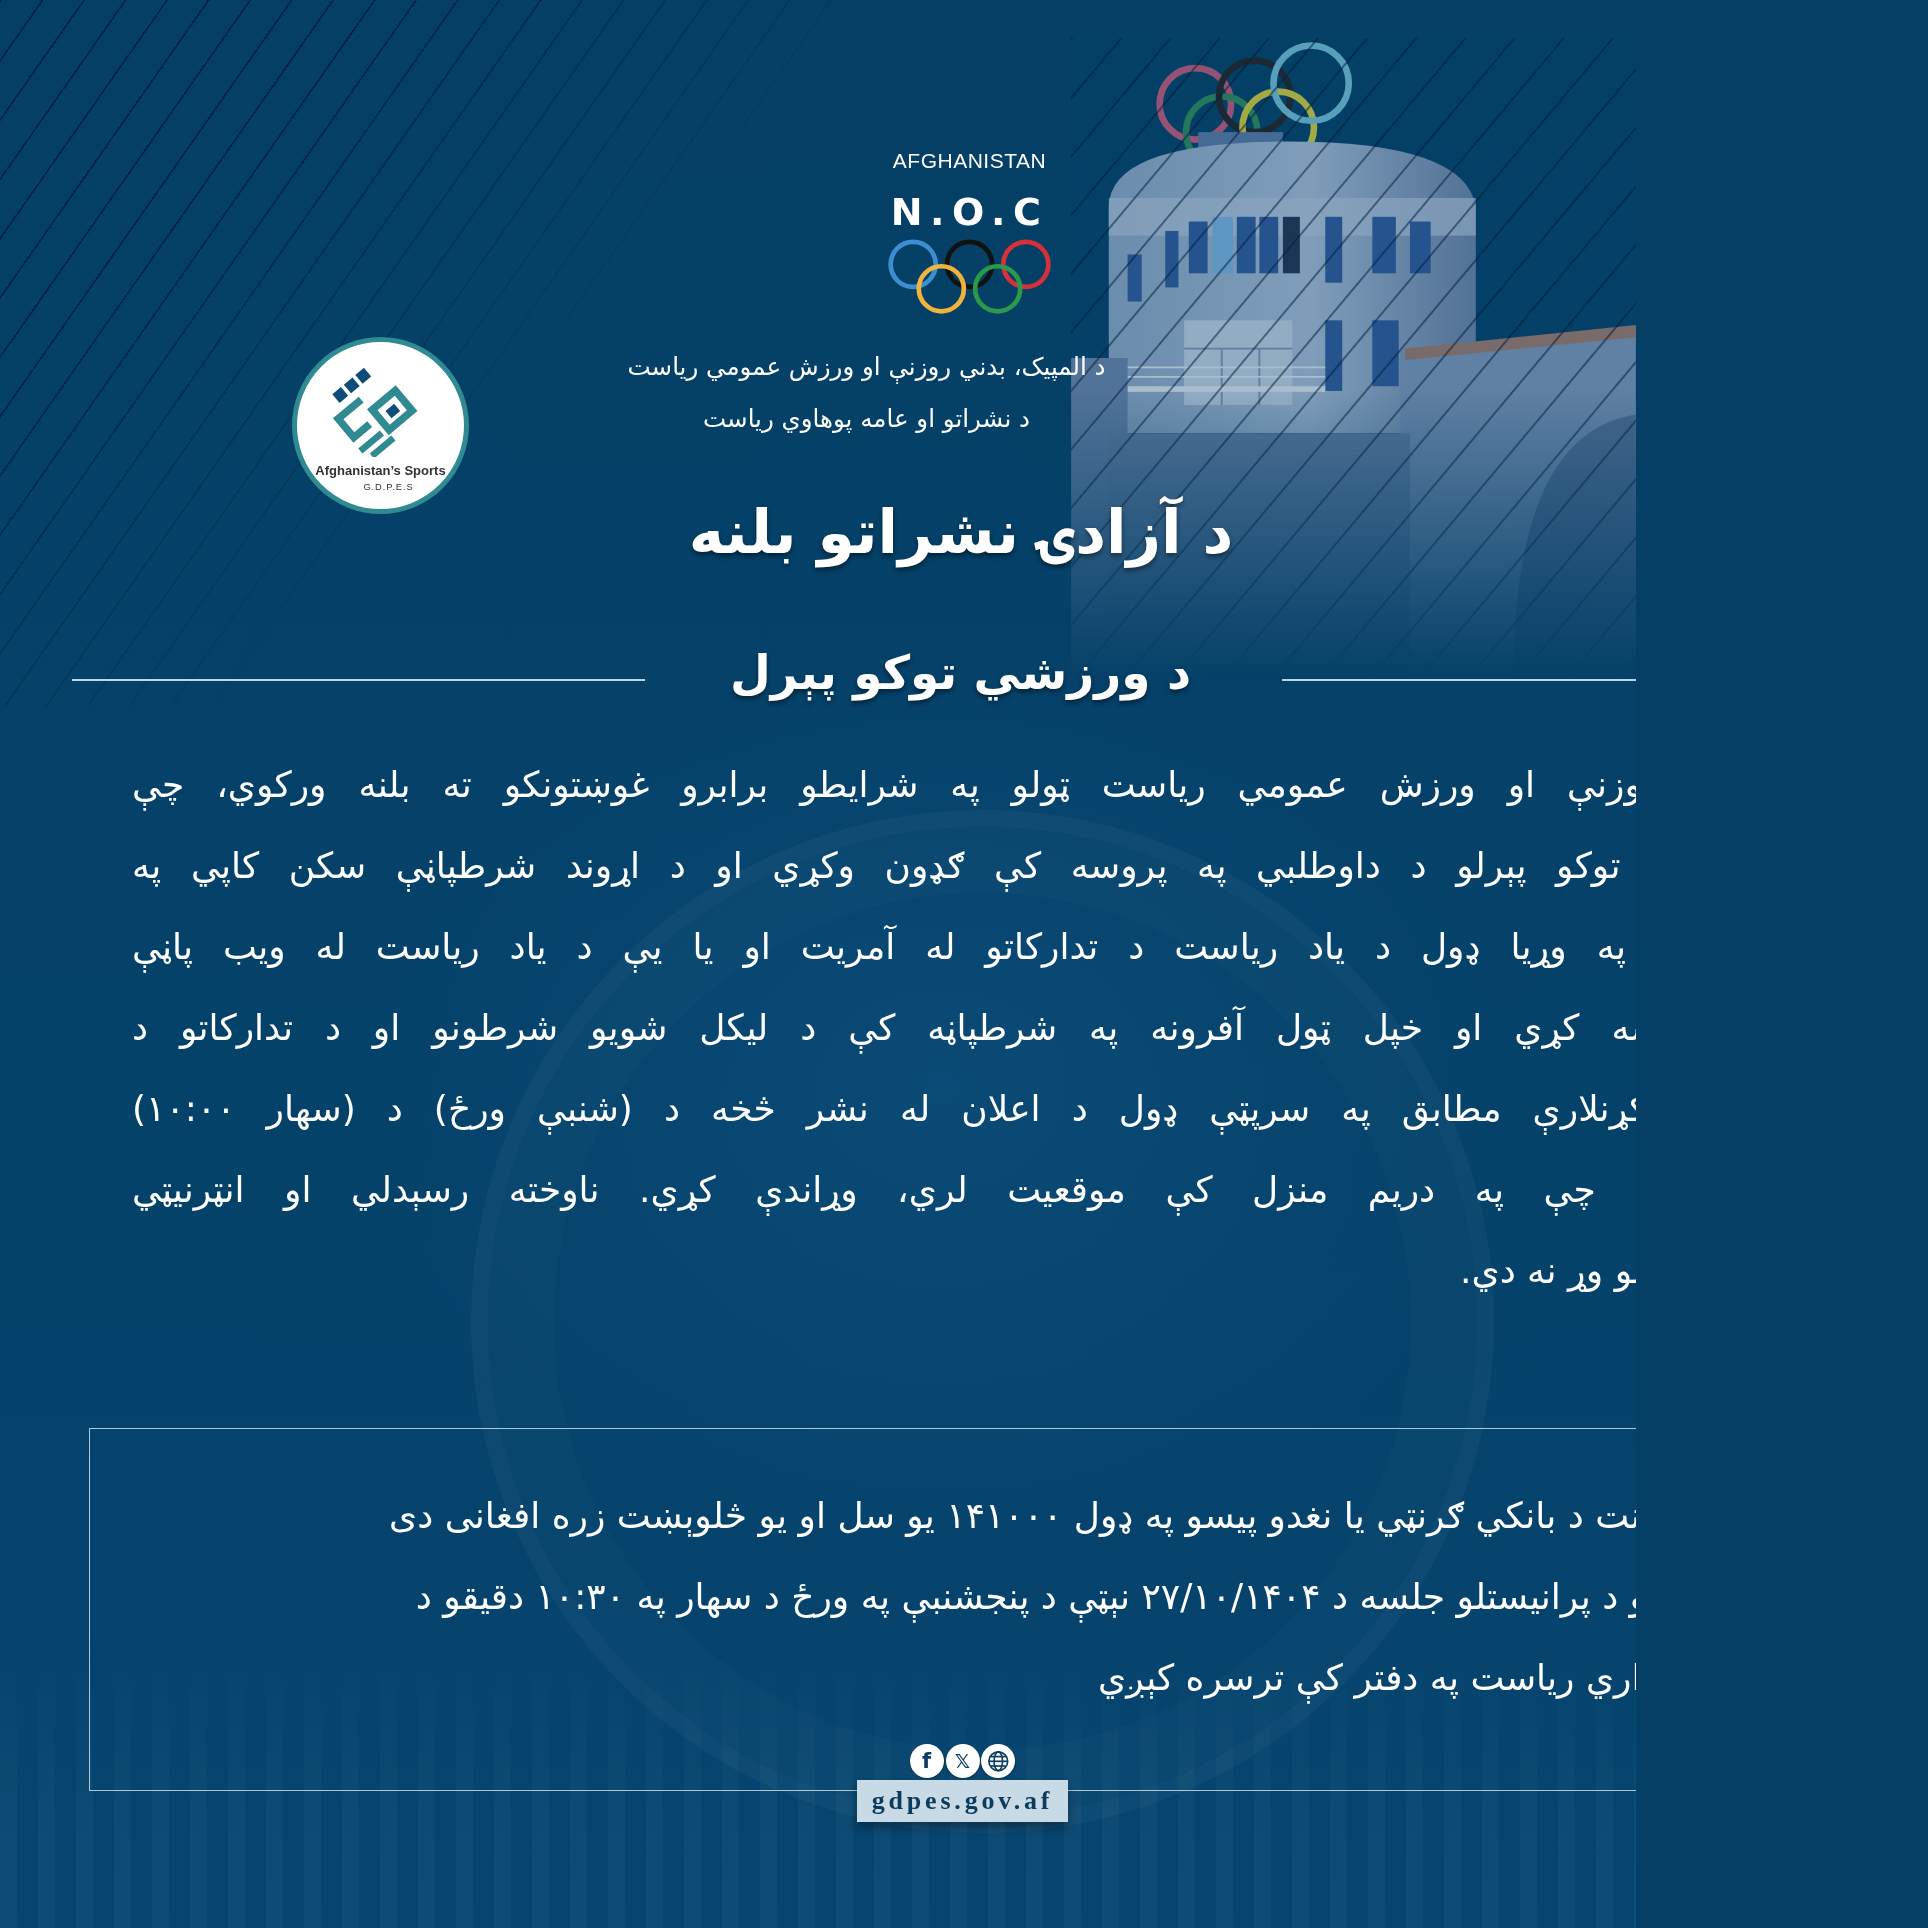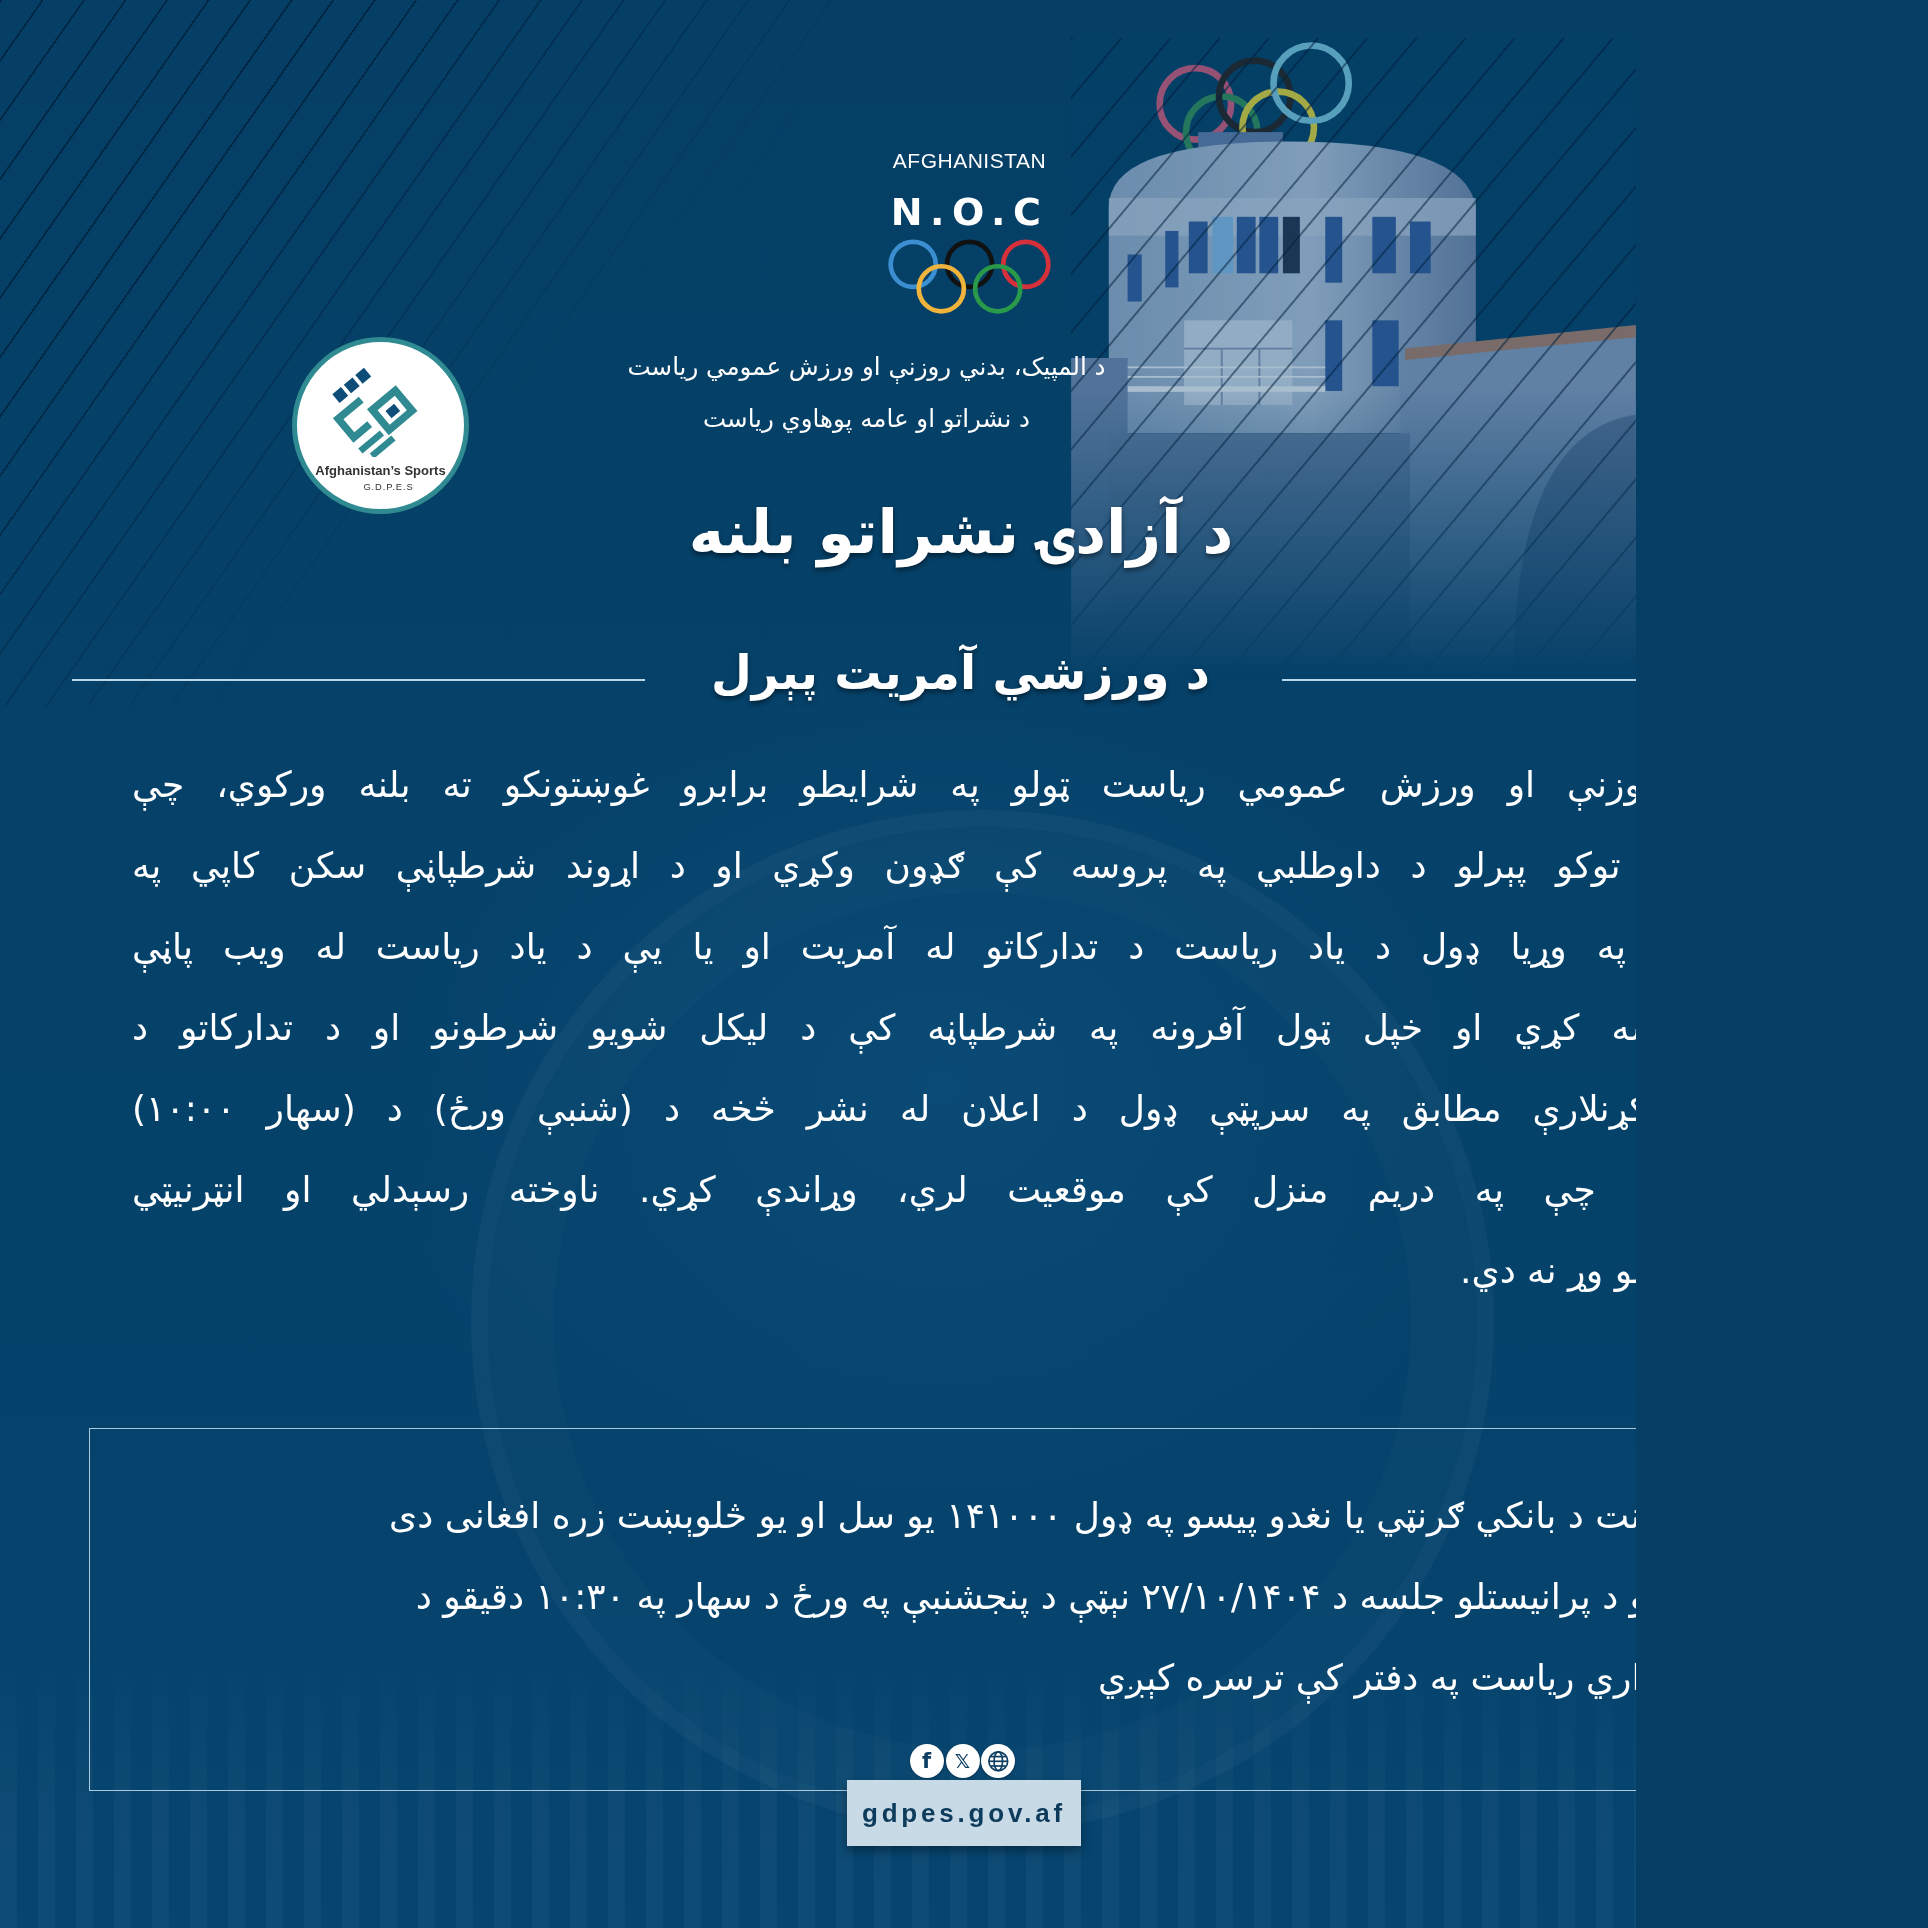--- a/index.html
+++ b/index.html
@@ -99,22 +99,22 @@
     .footer { position: absolute; left: 847px; top: 1744px; width: 231px; text-align: center; }
     .social { display: flex; justify-content: center; gap: 1.9px; margin-bottom: 1.9px; }
     .social .ico {
       width: 34px; height: 34px; border-radius: 50%; background: #ffffff;
       display: flex; align-items: center; justify-content: center;
       color: #0d3f63; font-family: "DejaVu Sans", sans-serif; font-weight: bold; font-size: 21px;
       box-shadow: 0 0.9px 2.8px rgba(0,0,0,0.35);
     }
     .site {
       display: inline-block; background: #c8dae6; color: #0c3b5c;
-      font-family: Liberation Sans, sans-serif; font-weight: bold; font-size: 26px; letter-spacing: 3.8px;
-      padding: 16px 15px; line-height: 34px; box-shadow: 0 5.6px 9.4px rgba(0,0,0,0.35);
+      font-family: Liberation Serif, serif; font-weight: bold; font-size: 26px; letter-spacing: 3.8px;
+      padding: 4px 15px; line-height: 34px; box-shadow: 0 5.6px 9.4px rgba(0,0,0,0.35);
     }
   </style>
 </head>
 <body>
 
 <div class="canvas">
 
   <div class="stripes-tl"></div>
   <div class="stripes-bottom"></div>
   <div class="watermark"></div>
@@ -209,21 +209,21 @@
     </svg>
     <div class="name">Afghanistan’s Sports</div>
     <div class="abbr">G.D.P.E.S</div>
   </div>
 
   <div class="dept l1 rtl">د المپیک، بدني روزنې او ورزش عمومي ریاست</div>
   <div class="dept l2 rtl">د نشراتو او عامه پوهاوي ریاست</div>
 
   <div class="title rtl">د آزادۍ نشراتو بلنه</div>
   <div class="rule left"></div>
-  <div class="subtitle rtl">د ورزشي آمریت پېرل</div>
+  <div class="subtitle rtl">د ورزشي توکو پېرل</div>
   <div class="rule right"></div>
 
   <div class="body-text rtl">
     <span class="line">د بدني روزنې او ورزش عمومي  ریاست ټولو په شرایطو برابرو غوښتونکو ته بلنه ورکوي، چې</span>
     <span class="line">د ورزشي توکو پېرلو د داوطلبي په پروسه کې ګډون وکړي او د اړوند شرطپاڼې سکن کاپي په</span>
     <span class="line">فلش کې په وړیا ډول د یاد ریاست د تدارکاتو له آمریت او یا یې د یاد ریاست له ویب پاڼې</span>
     <span class="line">څخه ترلاسه کړي او خپل ټول آفرونه په شرطپاڼه کې د لیکل شویو شرطونو او د تدارکاتو د</span>
     <span class="line">قانون د کړنلارې مطابق په سرپټې ډول د اعلان له نشر څخه د (شنبې ورځ) د (سهار ۱۰:۰۰)</span>
     <span class="line">ریاست ته چې په دریم منزل کې موقعیت لري، وړاندې کړي. ناوخته رسېدلي او انټرنیټي</span>
     <span class="line last">آفرونه د منلو وړ نه دي.</span>

